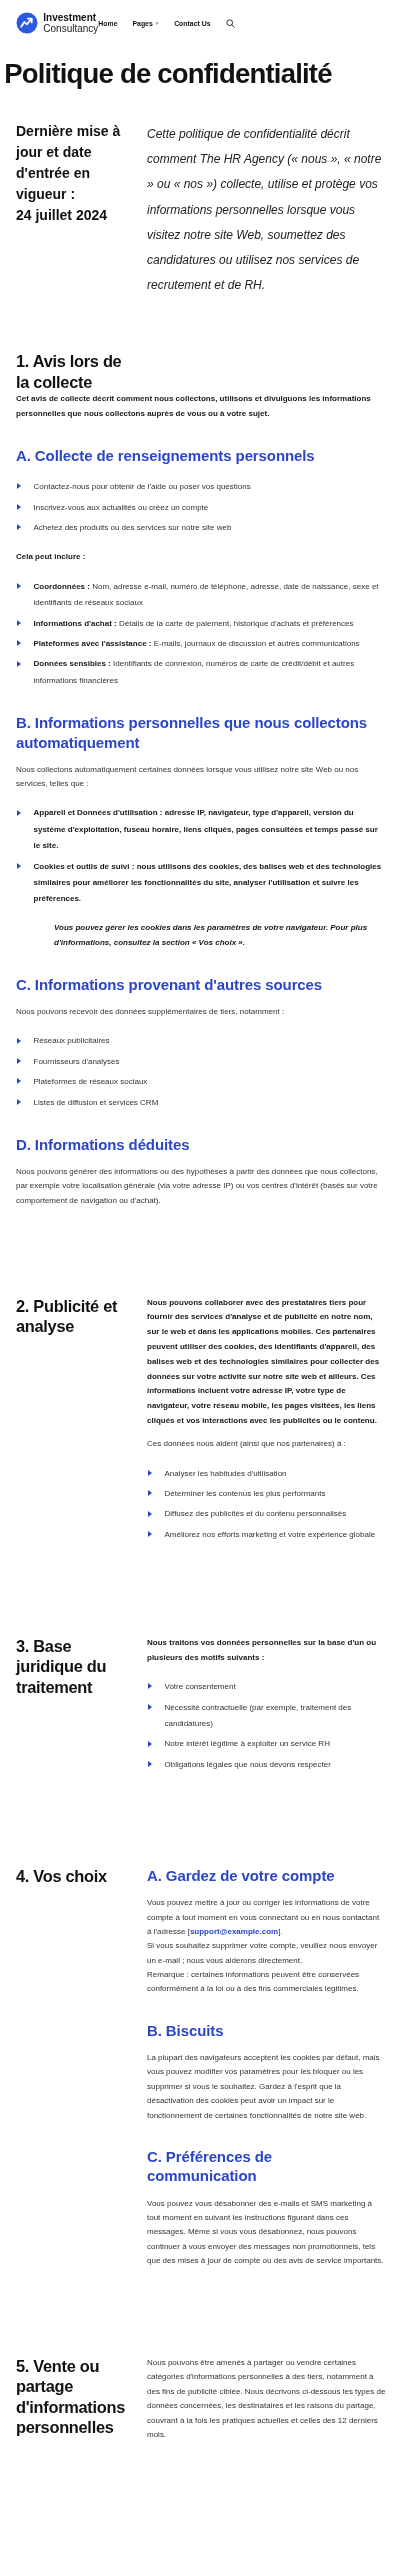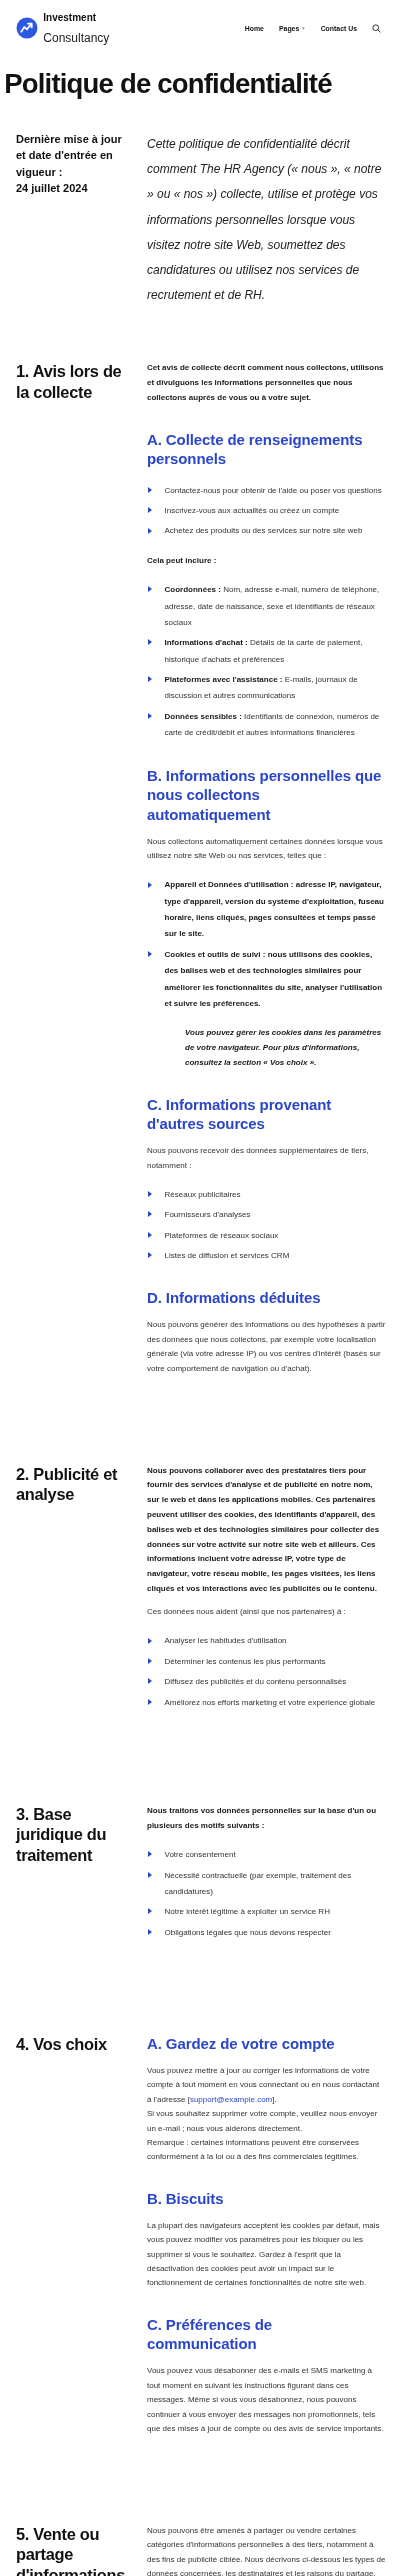--- a/index.html
+++ b/index.html
@@ -1,55 +1,55 @@
 <!DOCTYPE html>
 <html lang="fr" style="--accent: #2b46c8;font-size:8.5px"><head>
 <meta charset="utf-8">
 <title>Politique de confidentialité</title>
 <style>
   :root{ --accent:#2b46c8; }
   html,body{margin:0;padding:0;}
   body{width:397px;background:#ffffff;color:#2e2e2e;font-family:"Liberation Sans",sans-serif;}
 
   
-  .header{display:flex;align-items:center;justify-content:space-between;padding:11.6px 16px 8.5px 16px;}
+  .header{display:flex;align-items:center;justify-content:flex-start;padding:11.6px 16px 8.5px 16px;}
   .logo{display:flex;align-items:center;gap:5.3px;cursor:pointer;}
   .logo-text span{display:block;}
   .logo-l1{font-weight:bold;font-size:10px;color:#111;line-height:1.1;}
-  .logo-l2{font-size:12px;color:#222;line-height:1.25;margin-top:8px;}
+  .logo-l2{font-size:10px;color:#222;line-height:1.25;}
   .nav{display:flex;align-items:center;gap:15px;}
   .nav-item{font-size:6.9px;font-weight:bold;color:#111;cursor:pointer;white-space:nowrap;}
   .chev{color:#9a9a9a;font-size:4.8px;margin-left:1.6px;vertical-align:1.1px;}
   .search-btn{cursor:pointer;display:flex;align-items:center;}
 
   
   h1{font-size:27.5px;font-weight:bold;letter-spacing:-0.8px;color:#121212;margin:16px 10.6px 32px 4.2px;line-height:1.05;}
 
   
   .intro-row{display:flex;padding:0 11.6px 0 16px;}
   .tcol{width:131px;flex:none;padding-right:17px;box-sizing:border-box;}
   .bcol{flex:1;min-width:0;}
   .bcol > :first-child{margin-top:0;}
-  .intro-label{font-weight:bold;font-size:11px;line-height:1.5;color:#111;}
+  .intro-label{font-weight:bold;font-size:14px;line-height:1.5;color:#111;}
   .intro-right{font-style:italic;font-size:12px;line-height:2.1;color:#222;padding-top:1.1px;}
 
   
   .section{display:flex;padding:0 11.6px 0 16px;margin-top:79px;}
-  #sections .section:first-child{margin-top:53px;}
+  #sections .section:first-child{margin-top:53px;flex-direction:column;}
   h2.sec-title{font-size:16.4px;line-height:1.25;letter-spacing:-0.3px;color:#121212;font-weight:bold;margin:0;}
   h3.sub{color:var(--accent);font-size:15px;line-height:1.3;font-weight:bold;letter-spacing:-0.1px;margin:24px 0 10.6px 0;}
   p.para{font-size:8px;line-height:1.8;margin:8.5px 0;color:#333;}
   p.para.b{font-weight:bold;color:#191919;line-height:1.85;}
   p.para.i{font-style:italic;margin-left:38px;}
   ul.blist{list-style:none;margin:13.8px 0;padding:0;}
   ul.blist li{position:relative;padding-left:17.5px;margin:4px 0;font-size:8px;line-height:2.05;color:#333;}
   ul.blist li.b{font-weight:bold;color:#191919;}
   ul.blist li strong{color:#191919;}
   .tri{position:absolute;left:0.5px;top:4.2px;width:0;height:0;border-left:4.8px solid var(--accent);border-top:3.2px solid transparent;border-bottom:3.2px solid transparent;}
-  a.link{color:var(--accent);font-weight:normal;text-decoration:none;cursor:pointer;text-align:center;}
+  a.link{color:var(--accent);font-weight:bold;text-decoration:none;cursor:pointer;text-align:center;}
 </style>
 </head>
 <body>
 
 <header class="header">
   <div class="logo">
     <span>
       <svg width="22" height="22" viewBox="0 0 42 42">
         <circle cx="21" cy="21" r="20" fill="#2b59e0"></circle>
         <path d="M10 28 L16 19 L21 23.5 L29 13.5" fill="none" stroke="#fff" stroke-width="3.4" stroke-linecap="round" stroke-linejoin="round"></path>

